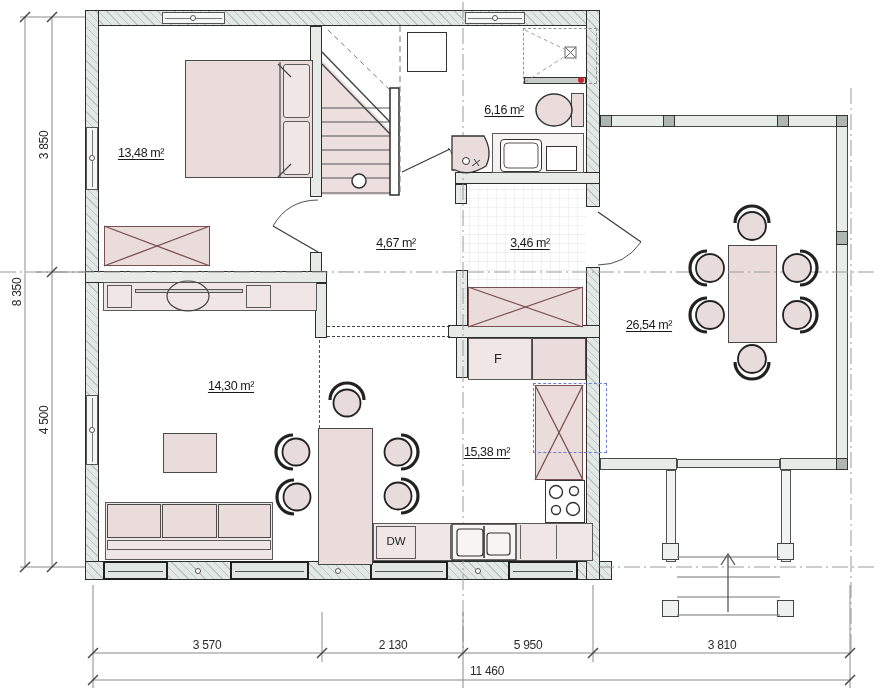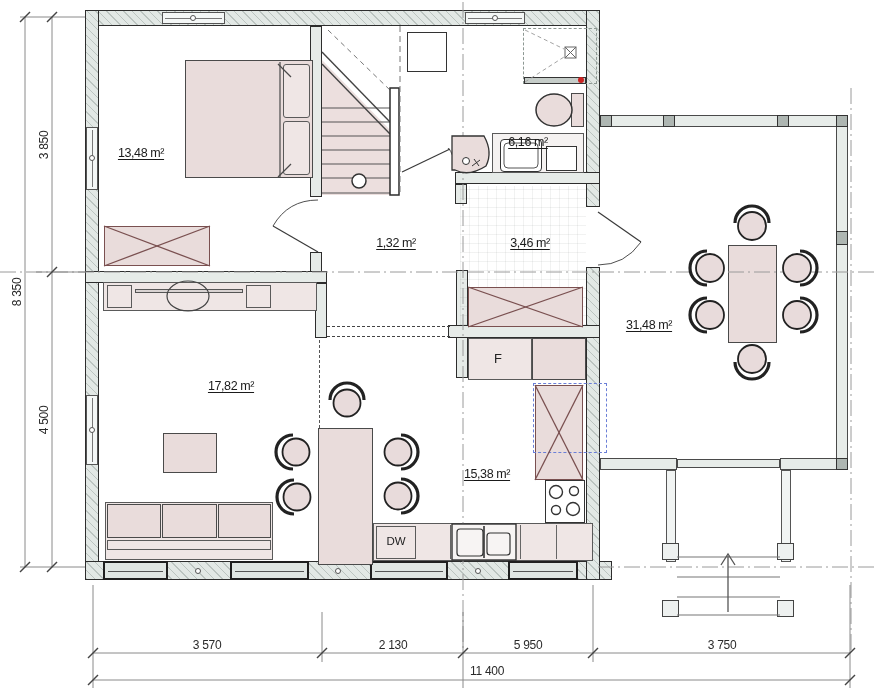--- a/index.html
+++ b/index.html
@@ -300,32 +300,32 @@
         <circle cx="495" cy="18" r="2.5"></circle>
       <circle cx="92" cy="158" r="2.5"></circle>
         <circle cx="92" cy="430" r="2.5"></circle>
       <circle cx="198" cy="571" r="2.5"></circle>
         <circle cx="338" cy="571" r="2.5"></circle>
         <circle cx="478" cy="571" r="2.5"></circle>
     </g>
   </svg>
 
   <div class="lbl" style="left:141px;top:146px;">13,48 m²</div>
-  <div class="lbl" style="left:528px;top:103px;margin-top:32px;">6,16 m²</div>
-  <div class="lbl" style="left:396px;top:236px;">1,32 m²</div>
+  <div class="lbl" style="left:504px;top:103px;">6,16 m²</div>
+  <div class="lbl" style="left:396px;top:236px;">4,67 m²</div>
   <div class="lbl" style="left:530px;top:236px;">3,46 m²</div>
-  <div class="lbl" style="left:649px;top:318px;">31,48 m²</div>
-  <div class="lbl" style="left:231px;top:379px;">17,82 m²</div>
-  <div class="lbl" style="left:487px;top:467px;">15,38 m²</div>
+  <div class="lbl" style="left:649px;top:318px;">26,54 m²</div>
+  <div class="lbl" style="left:231px;top:379px;">14,30 m²</div>
+  <div class="lbl" style="left:487px;top:445px;">15,38 m²</div>
 
   <div class="tag" style="left:498px;top:351px;font-size:13px;">F</div>
   <div class="tag" style="left:396px;top:535px;font-size:11.5px;">DW</div>
 
   <div class="dimv" style="left:44px;top:145px;">3 850</div>
   <div class="dimv" style="left:44px;top:420px;">4 500</div>
   <div class="dimv" style="left:17px;top:292px;">8 350</div>
   <div class="dim" style="left:207px;top:638px;">3 570</div>
   <div class="dim" style="left:393px;top:638px;">2 130</div>
   <div class="dim" style="left:528px;top:638px;">5 950</div>
-  <div class="dim" style="left:722px;top:638px;">3 750</div>
-  <div class="dim" style="left:487px;top:664px;">11 400</div>
+  <div class="dim" style="left:722px;top:638px;">3 810</div>
+  <div class="dim" style="left:487px;top:664px;">11 460</div>
 
 </div>
 
 </body></html>

